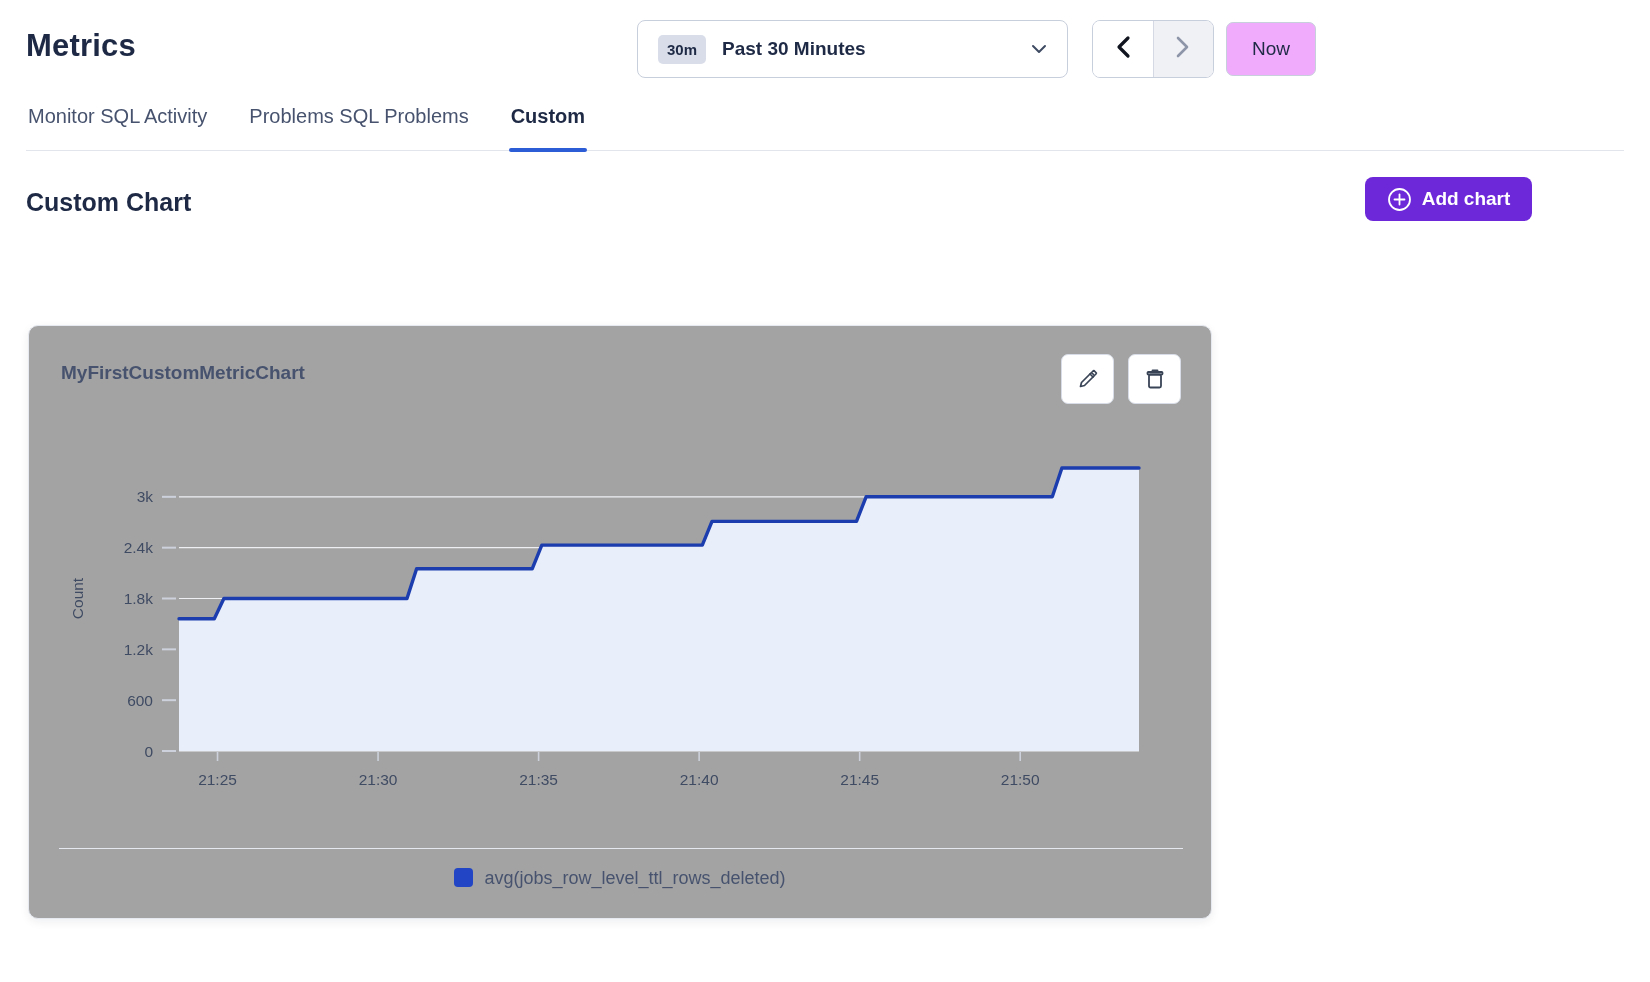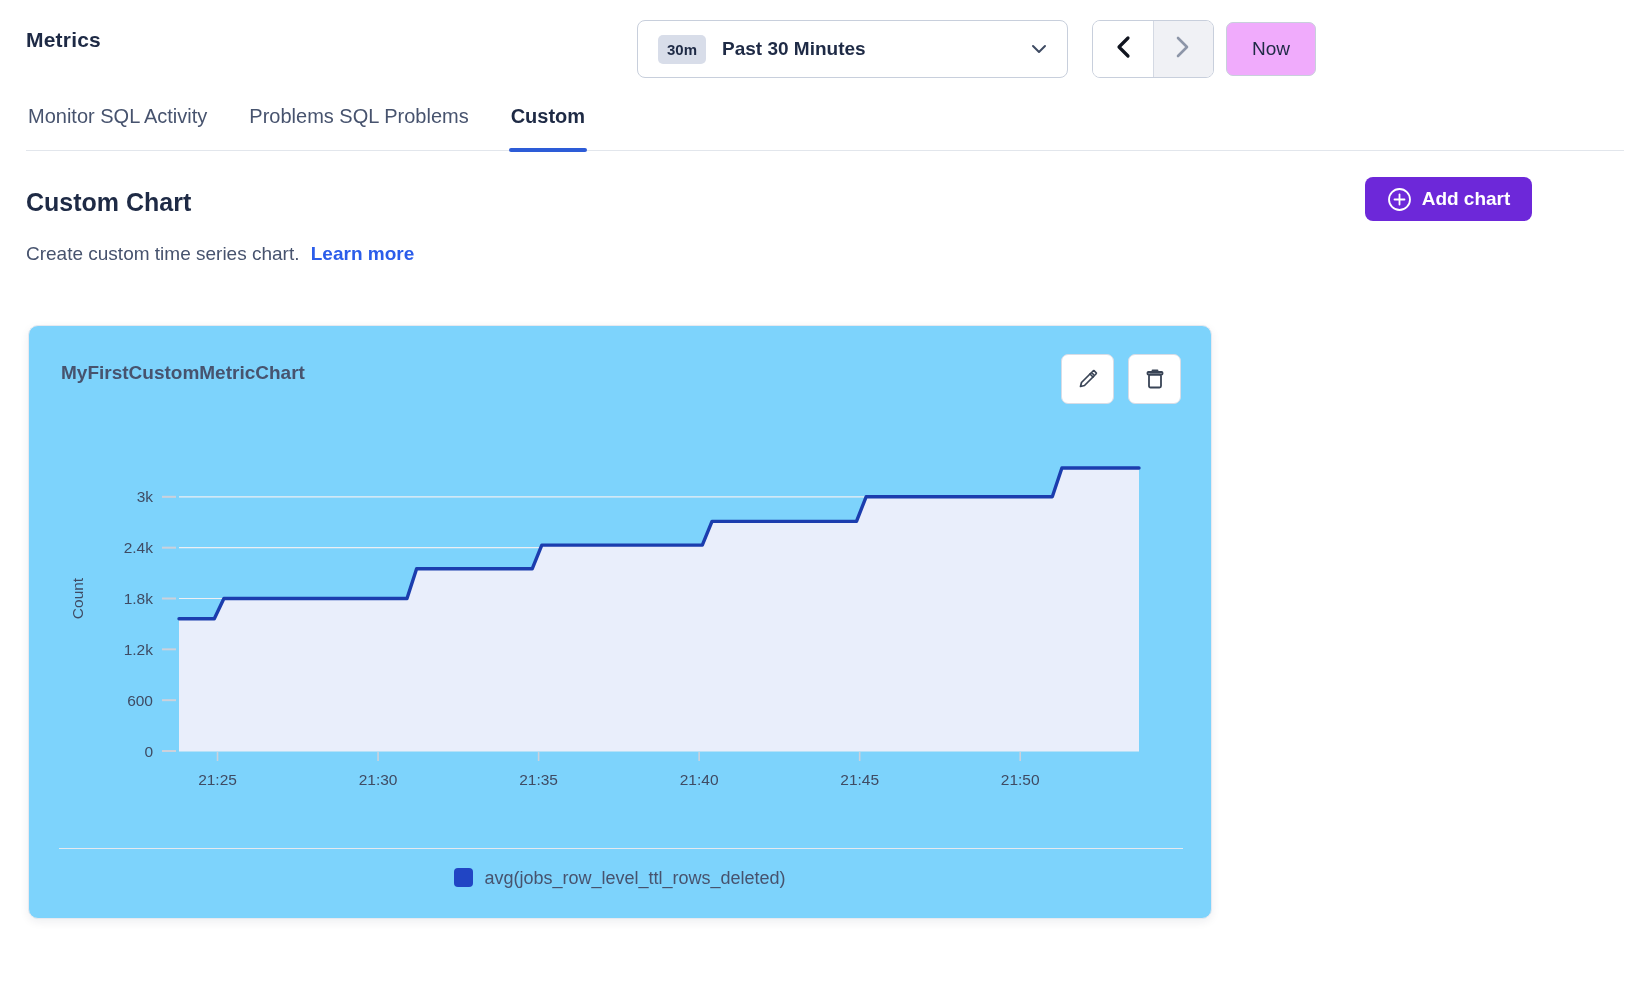--- a/index.html
+++ b/index.html
@@ -1,21 +1,21 @@
 <!DOCTYPE html>
 <html><head>
 <meta charset="utf-8">
 <style>
   * { margin:0; padding:0; box-sizing:border-box; }
   html,body { width:1650px; height:982px; background:#ffffff;
     font-family:"Liberation Sans","DejaVu Sans",sans-serif; color:#1e2a45; }
   .page { position:relative; width:1650px; height:982px; overflow:hidden; }
 
   
-  .page-title { position:absolute; left:26px; top:28px; font-size:21px; font-weight:700; color:#1e2a45; letter-spacing:.2px; }
+  .page-title { position:absolute; left:26px; top:28px; font-size:31px; font-weight:700; color:#1e2a45; letter-spacing:.2px; }
 
   .time-dropdown { position:absolute; left:637px; top:20px; width:431px; height:58px;
     border:1px solid #c8cfdc; border-radius:8px; background:#fff; display:flex; align-items:center;
     padding:0 20px; gap:16px; cursor:pointer; }
   .time-badge { background:#d8dde9; color:#1e2a45; font-weight:700; font-size:15px;
     padding:7px 9px; border-radius:5px; line-height:1; }
   .time-label { font-size:19px; font-weight:600; color:#1e2a45; }
   .time-caret { margin-left:auto; display:flex; align-items:center; }
 
   .nav-group { position:absolute; left:1092px; top:20px; width:122px; height:58px;
@@ -40,21 +40,21 @@
   .section-title { position:absolute; left:26px; top:188px; font-size:25px; font-weight:700; color:#1e2a45; }
   .section-desc { position:absolute; left:26px; top:243px; font-size:19px; color:#47536e; }
   .learn-link { color:#2b5dea; font-weight:600; text-decoration:none; cursor:pointer; margin-left:6px; }
 
   .add-chart-btn { position:absolute; left:1365px; top:177px; width:167px; height:44px;
     background:#6d28d9; border:none; border-radius:8px; color:#fff; font-size:19px; font-weight:600;
     display:flex; align-items:center; justify-content:center; gap:10px; cursor:pointer;
     font-family:"Liberation Sans","DejaVu Sans",sans-serif; }
 
   
-  .card { position:absolute; left:28px; top:325px; width:1184px; height:594px; background:#7dd3fc;
+  .card { position:absolute; left:28px; top:325px; width:1184px; height:594px; background:#a3a3a3;
     border:1px solid #e6e9f0; border-radius:10px; box-shadow:0 3px 10px rgba(20,30,60,.07); }
   .card-title { position:absolute; left:32px; top:36px; font-size:19px; font-weight:700; color:#47536e; }
   .card-actions { position:absolute; right:30px; top:28px; display:flex; gap:14px; }
   .icon-btn { width:53px; height:50px; border:1px solid #d7dce6; border-radius:7px; background:#fff;
     display:flex; align-items:center; justify-content:center; cursor:pointer; }
 
   .chart-wrap { position:absolute; left:30px; top:92px; width:1120px; height:372px; }
   .legend-sep { position:absolute; left:30px; top:522px; width:1124px; height:1px; background:#e5e9ef; }
   .legend { position:absolute; left:0; top:542px; width:100%; display:flex; align-items:flex-start;
     justify-content:center; gap:11px; cursor:pointer; }
@@ -97,24 +97,20 @@
 
   <button class="now-btn">Now</button>
 
   <div class="tabbar">
     <div class="tab">Monitor SQL Activity</div>
     <div class="tab">Problems SQL Problems</div>
     <div class="tab active">Custom</div>
   </div>
 
   <h2 class="section-title">Custom Chart</h2>
-  <div class="section-desc">
-    <span>Create custom time series chart.</span>
-    <a class="learn-link">Learn more</a>
-  </div>
 
   <button class="add-chart-btn">
     <span style="display:flex;">
       <svg width="25" height="25" viewBox="0 0 25 25">
           <circle cx="12.5" cy="12.5" r="10.5" fill="none" stroke="#fff" stroke-width="1.8"></circle>
           <line x1="12.5" y1="7.5" x2="12.5" y2="17.5" stroke="#fff" stroke-width="1.8" stroke-linecap="round"></line>
           <line x1="7.5" y1="12.5" x2="17.5" y2="12.5" stroke="#fff" stroke-width="1.8" stroke-linecap="round"></line>
         </svg>
     </span>
     <span>Add chart</span>

